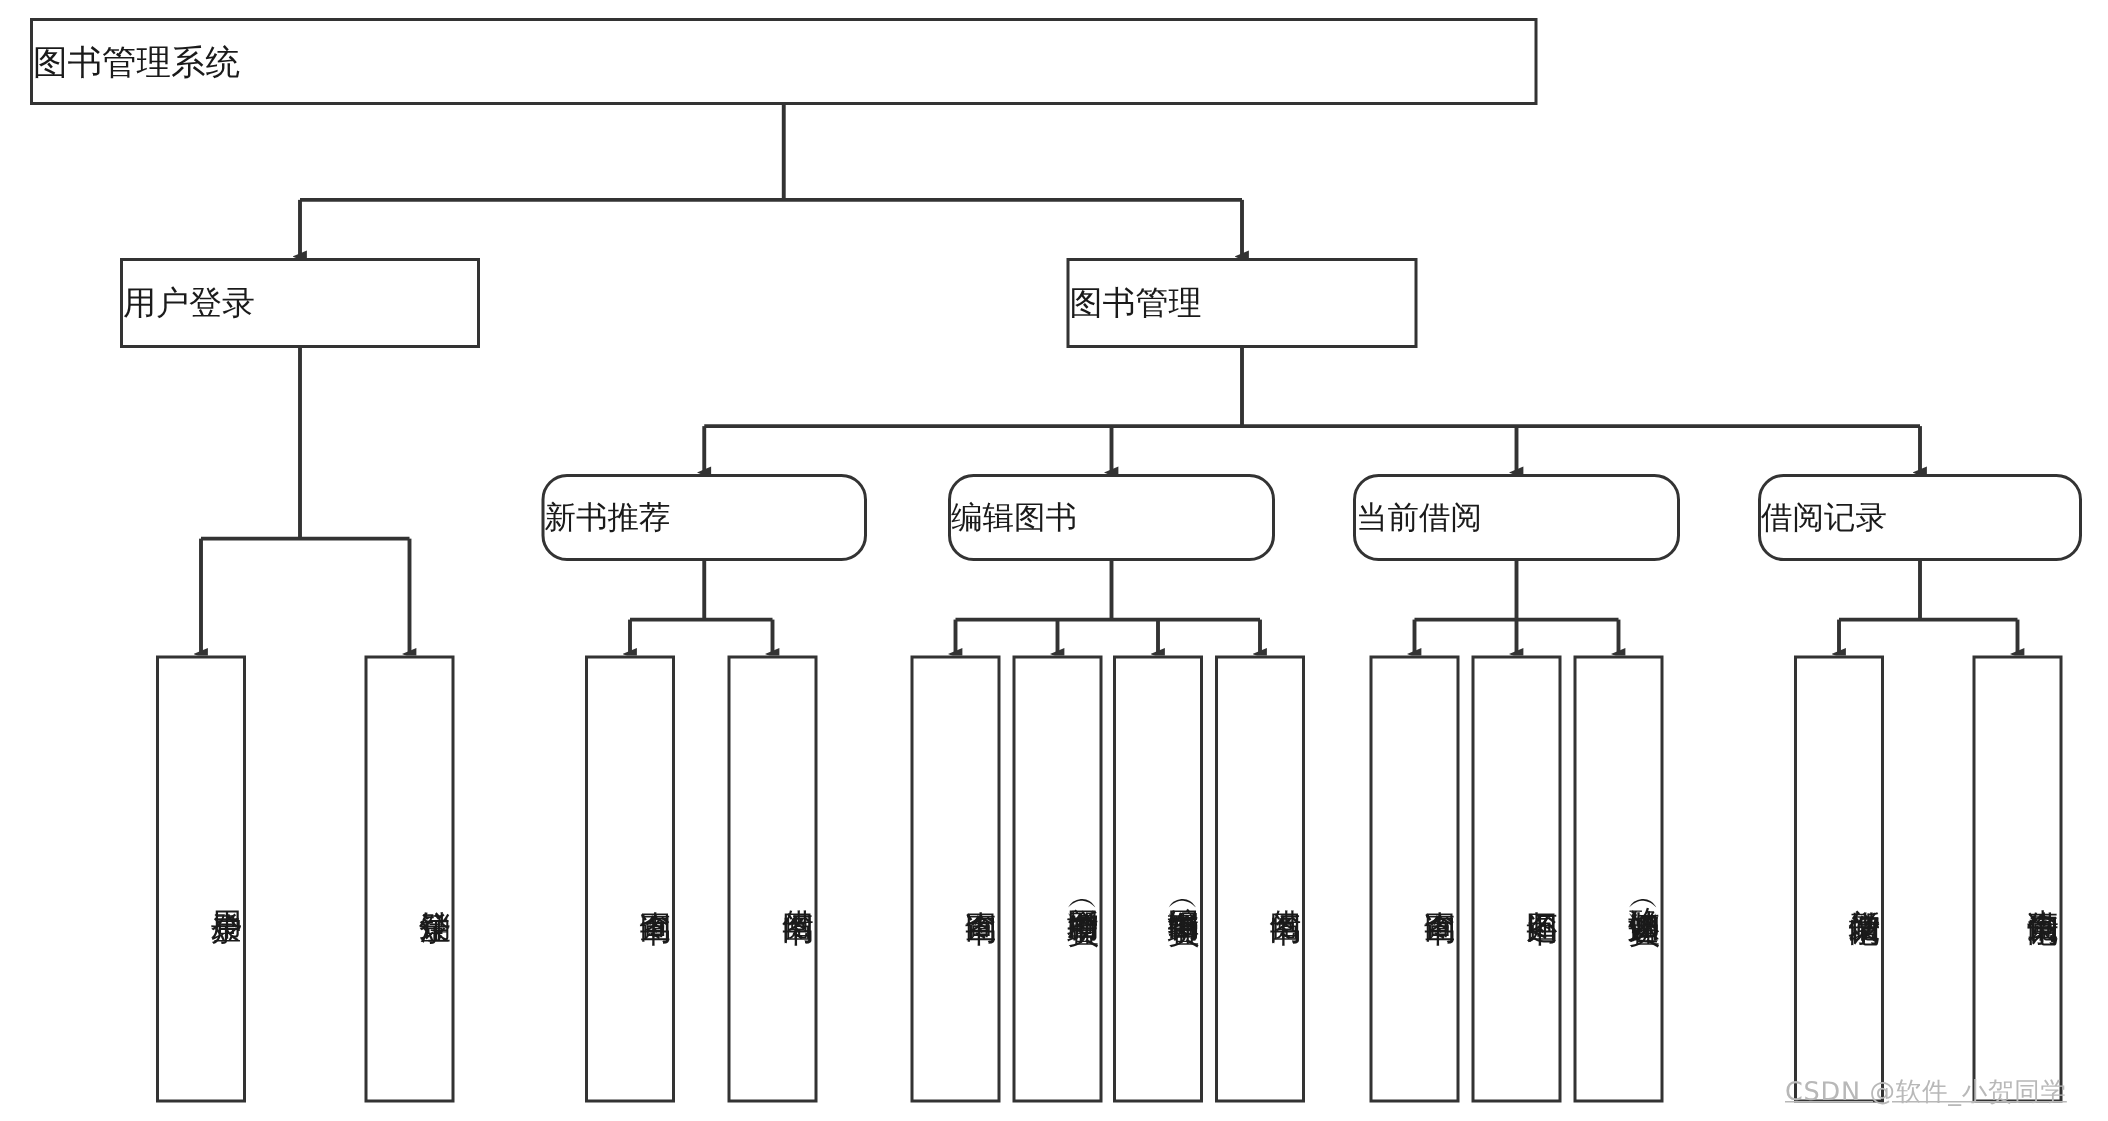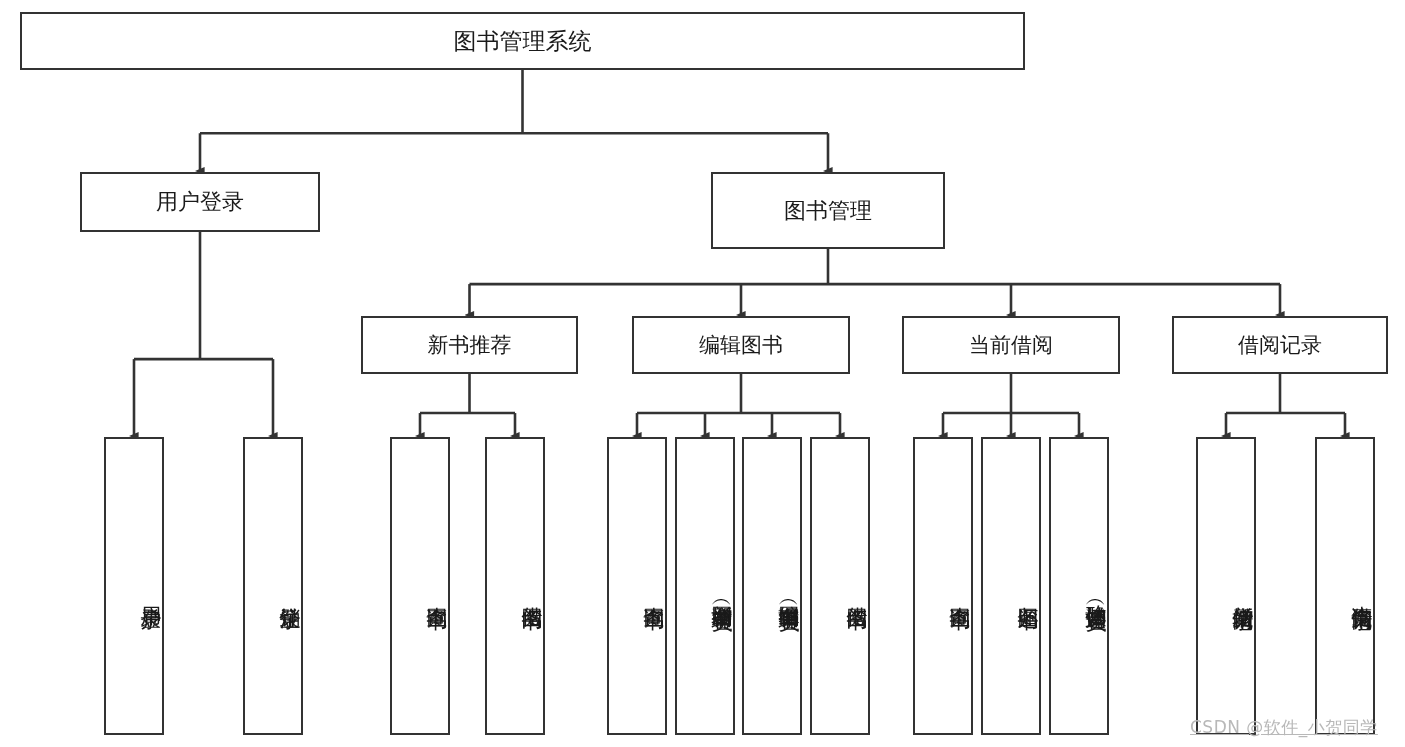--- a/index.html
+++ b/index.html
@@ -26,32 +26,33 @@
     height: 747px;
     pointer-events: none;
   }
   .node {
     position: absolute;
     box-sizing: border-box;
     border: 2px solid #333333;
     background: #ffffff;
     display: flex;
     align-items: center;
-    justify-content: center;
+    justify-content: flex-start;
     color: #1a1a1a;
     z-index: 2;
   }
   .node.root {
     font-size: 23px;
   }
   .node.lvl2 {
     font-size: 22px;
   }
   .node.lvl3 {
     font-size: 21px;
+    border-radius: 17px;
   }
   .node.leaf {
     font-size: 21px;
     writing-mode: vertical-rl;
     text-orientation: upright;
     line-height: 1.12;
     padding-top: 12px;
     align-items: flex-start;
     justify-content: center;
     letter-spacing: 1px;
@@ -118,21 +119,21 @@
       </g>
   </svg>
 
   <div class="node root" style="left: 20px; top: 12px; width: 1005px; height: 58px;">
     <span class="cap">图书管理系统</span>
   </div>
 
   <div class="node lvl2" style="left: 80px; top: 172px; width: 240px; height: 60px;">
     <span class="cap">用户登录</span>
   </div>
-  <div class="node lvl2" style="left: 711px; top: 172px; width: 234px; height: 77px;">
+  <div class="node lvl2" style="left: 711px; top: 172px; width: 234px; height: 60px;">
     <span class="cap">图书管理</span>
   </div>
 
   <div class="node lvl3" style="left: 361px; top: 316px; width: 217px; height: 58px;">
     <span class="cap">新书推荐</span>
   </div>
   <div class="node lvl3" style="left: 632px; top: 316px; width: 218px; height: 58px;">
     <span class="cap">编辑图书</span>
   </div>
   <div class="node lvl3" style="left: 902px; top: 316px; width: 218px; height: 58px;">

